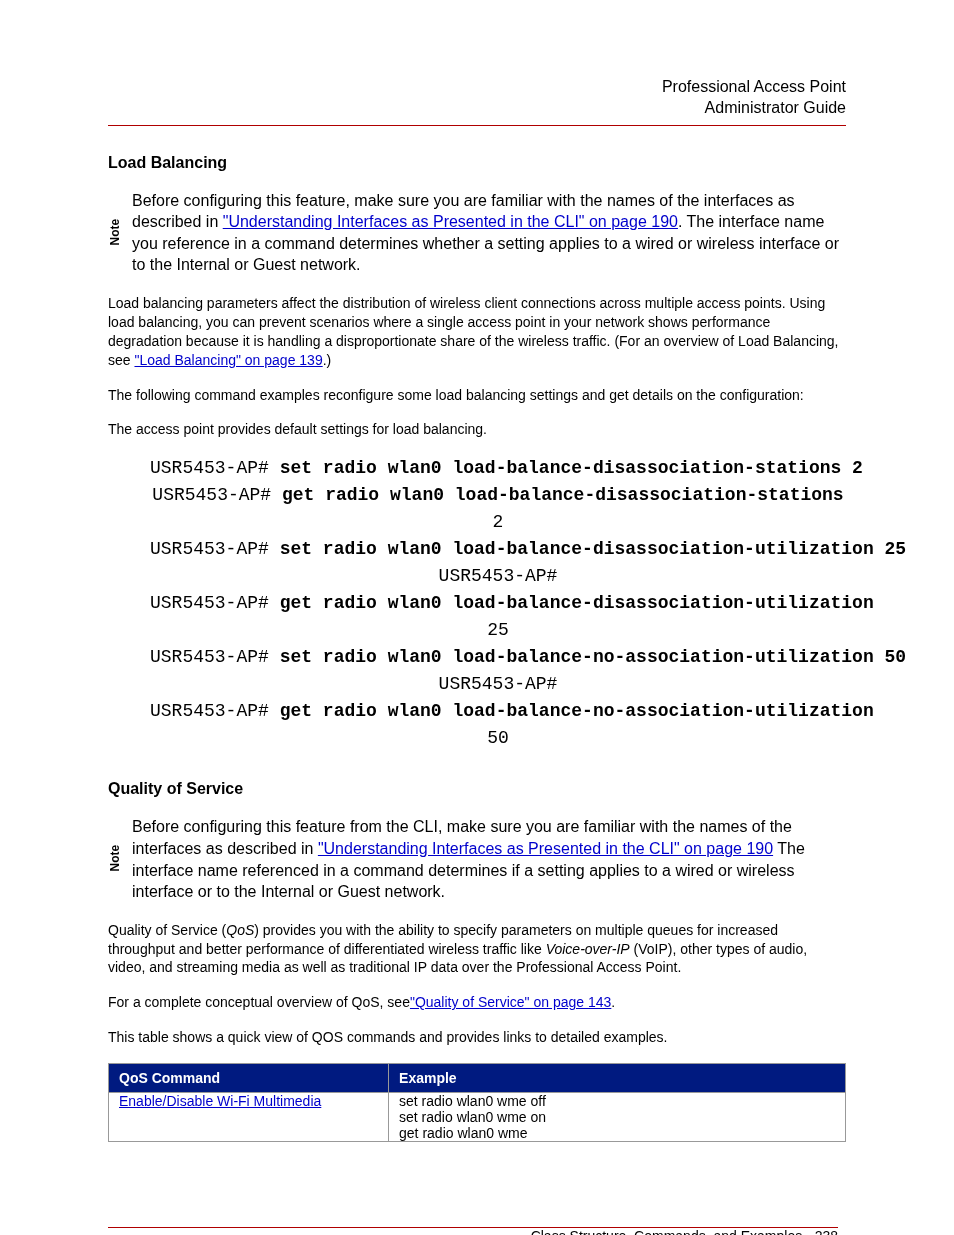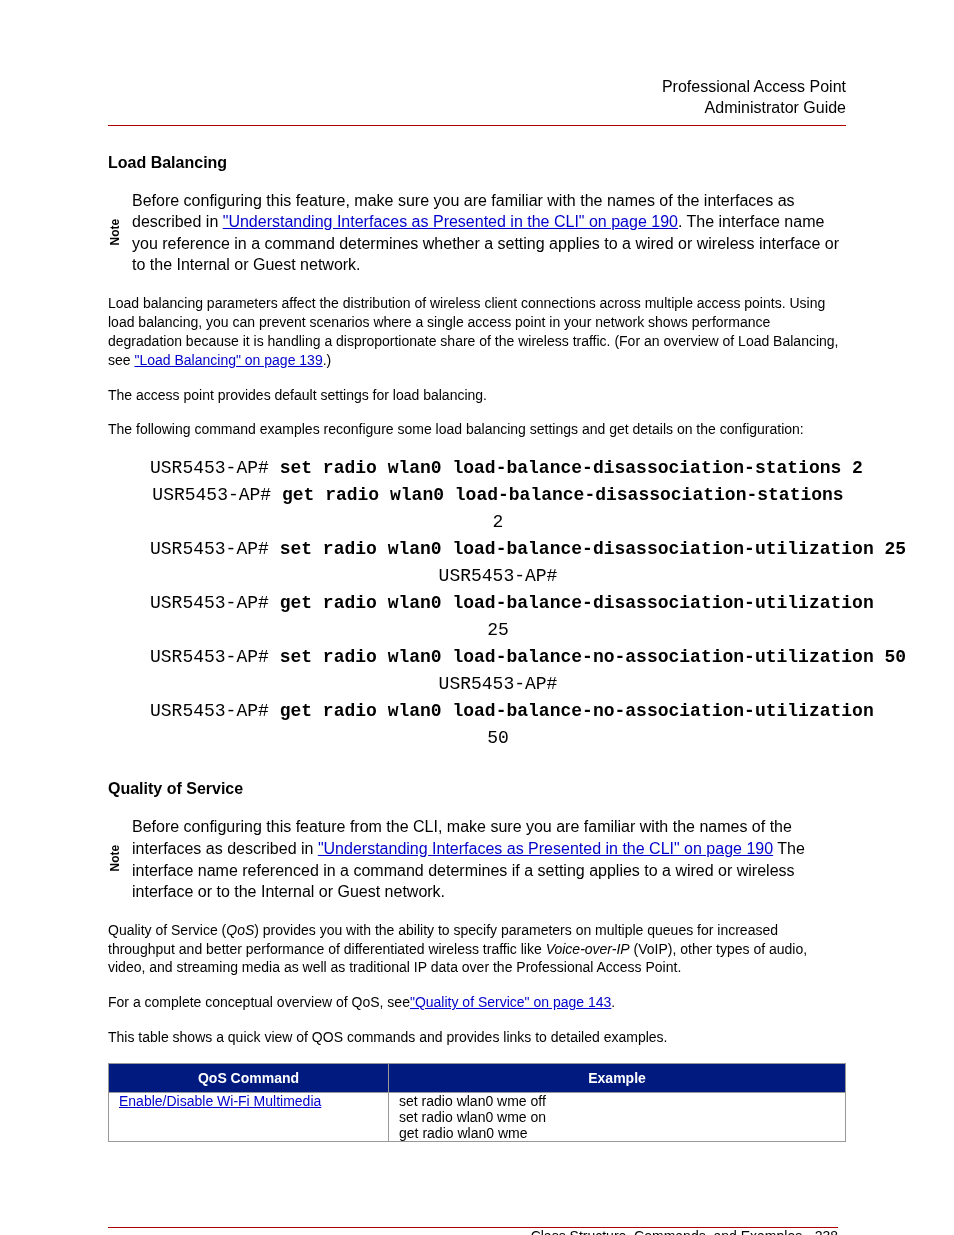--- a/index.html
+++ b/index.html
@@ -71,21 +71,21 @@
   .italic { font-style: italic; }
   table.qos {
     width: 100%;
     border-collapse: collapse;
     font-size: 14px;
     margin-top: 4px;
   }
   table.qos th {
     background: #001a80;
     color: #fff;
-    text-align: center;
+    text-align: left;
     font-weight: bold;
     padding: 6px 10px;
     border: 1px solid #999;
   }
   table.qos td {
     padding: 0 10px;
     border-left: 1px solid #999;
     border-right: 1px solid #999;
     border-bottom: 1px solid #999;
     vertical-align: top;
@@ -123,23 +123,23 @@
     <div class="note-label">Note</div>
     <div class="note-text">
       <span>Before configuring this feature, make sure you are familiar with the names of the interfaces as described in </span><a href="#" class="link">"Understanding Interfaces as Presented in the CLI" on page 190</a><span>. The interface name you reference in a command determines whether a setting applies to a wired or wireless interface or to the Internal or Guest network.</span>
     </div>
   </div>
 
   <p class="body">
     <span>Load balancing parameters affect the distribution of wireless client connections across multiple access points. Using load balancing, you can prevent scenarios where a single access point in your network shows performance degradation because it is handling a disproportionate share of the wireless traffic. (For an overview of Load Balancing, see </span><a href="#" class="link">"Load Balancing" on page 139</a><span>.)</span>
   </p>
 
+  <p class="body">The following command examples reconfigure some load balancing settings and get details on the configuration:</p>
+
   <p class="body">The access point provides default settings for load balancing.</p>
-
-  <p class="body">The following command examples reconfigure some load balancing settings and get details on the configuration:</p>
 
   <div class="code-block"><span>USR5453-AP# </span><span class="b">set radio wlan0 load-balance-disassociation-stations 2</span>
 <span>USR5453-AP# </span><span class="b">get radio wlan0 load-balance-disassociation-stations</span>
 <span>2</span>
 <span>USR5453-AP# </span><span class="b">set radio wlan0 load-balance-disassociation-utilization 25</span>
 <span>USR5453-AP#</span>
 <span>USR5453-AP# </span><span class="b">get radio wlan0 load-balance-disassociation-utilization</span>
 <span>25</span>
 <span>USR5453-AP# </span><span class="b">set radio wlan0 load-balance-no-association-utilization 50</span>
 <span>USR5453-AP#</span>

